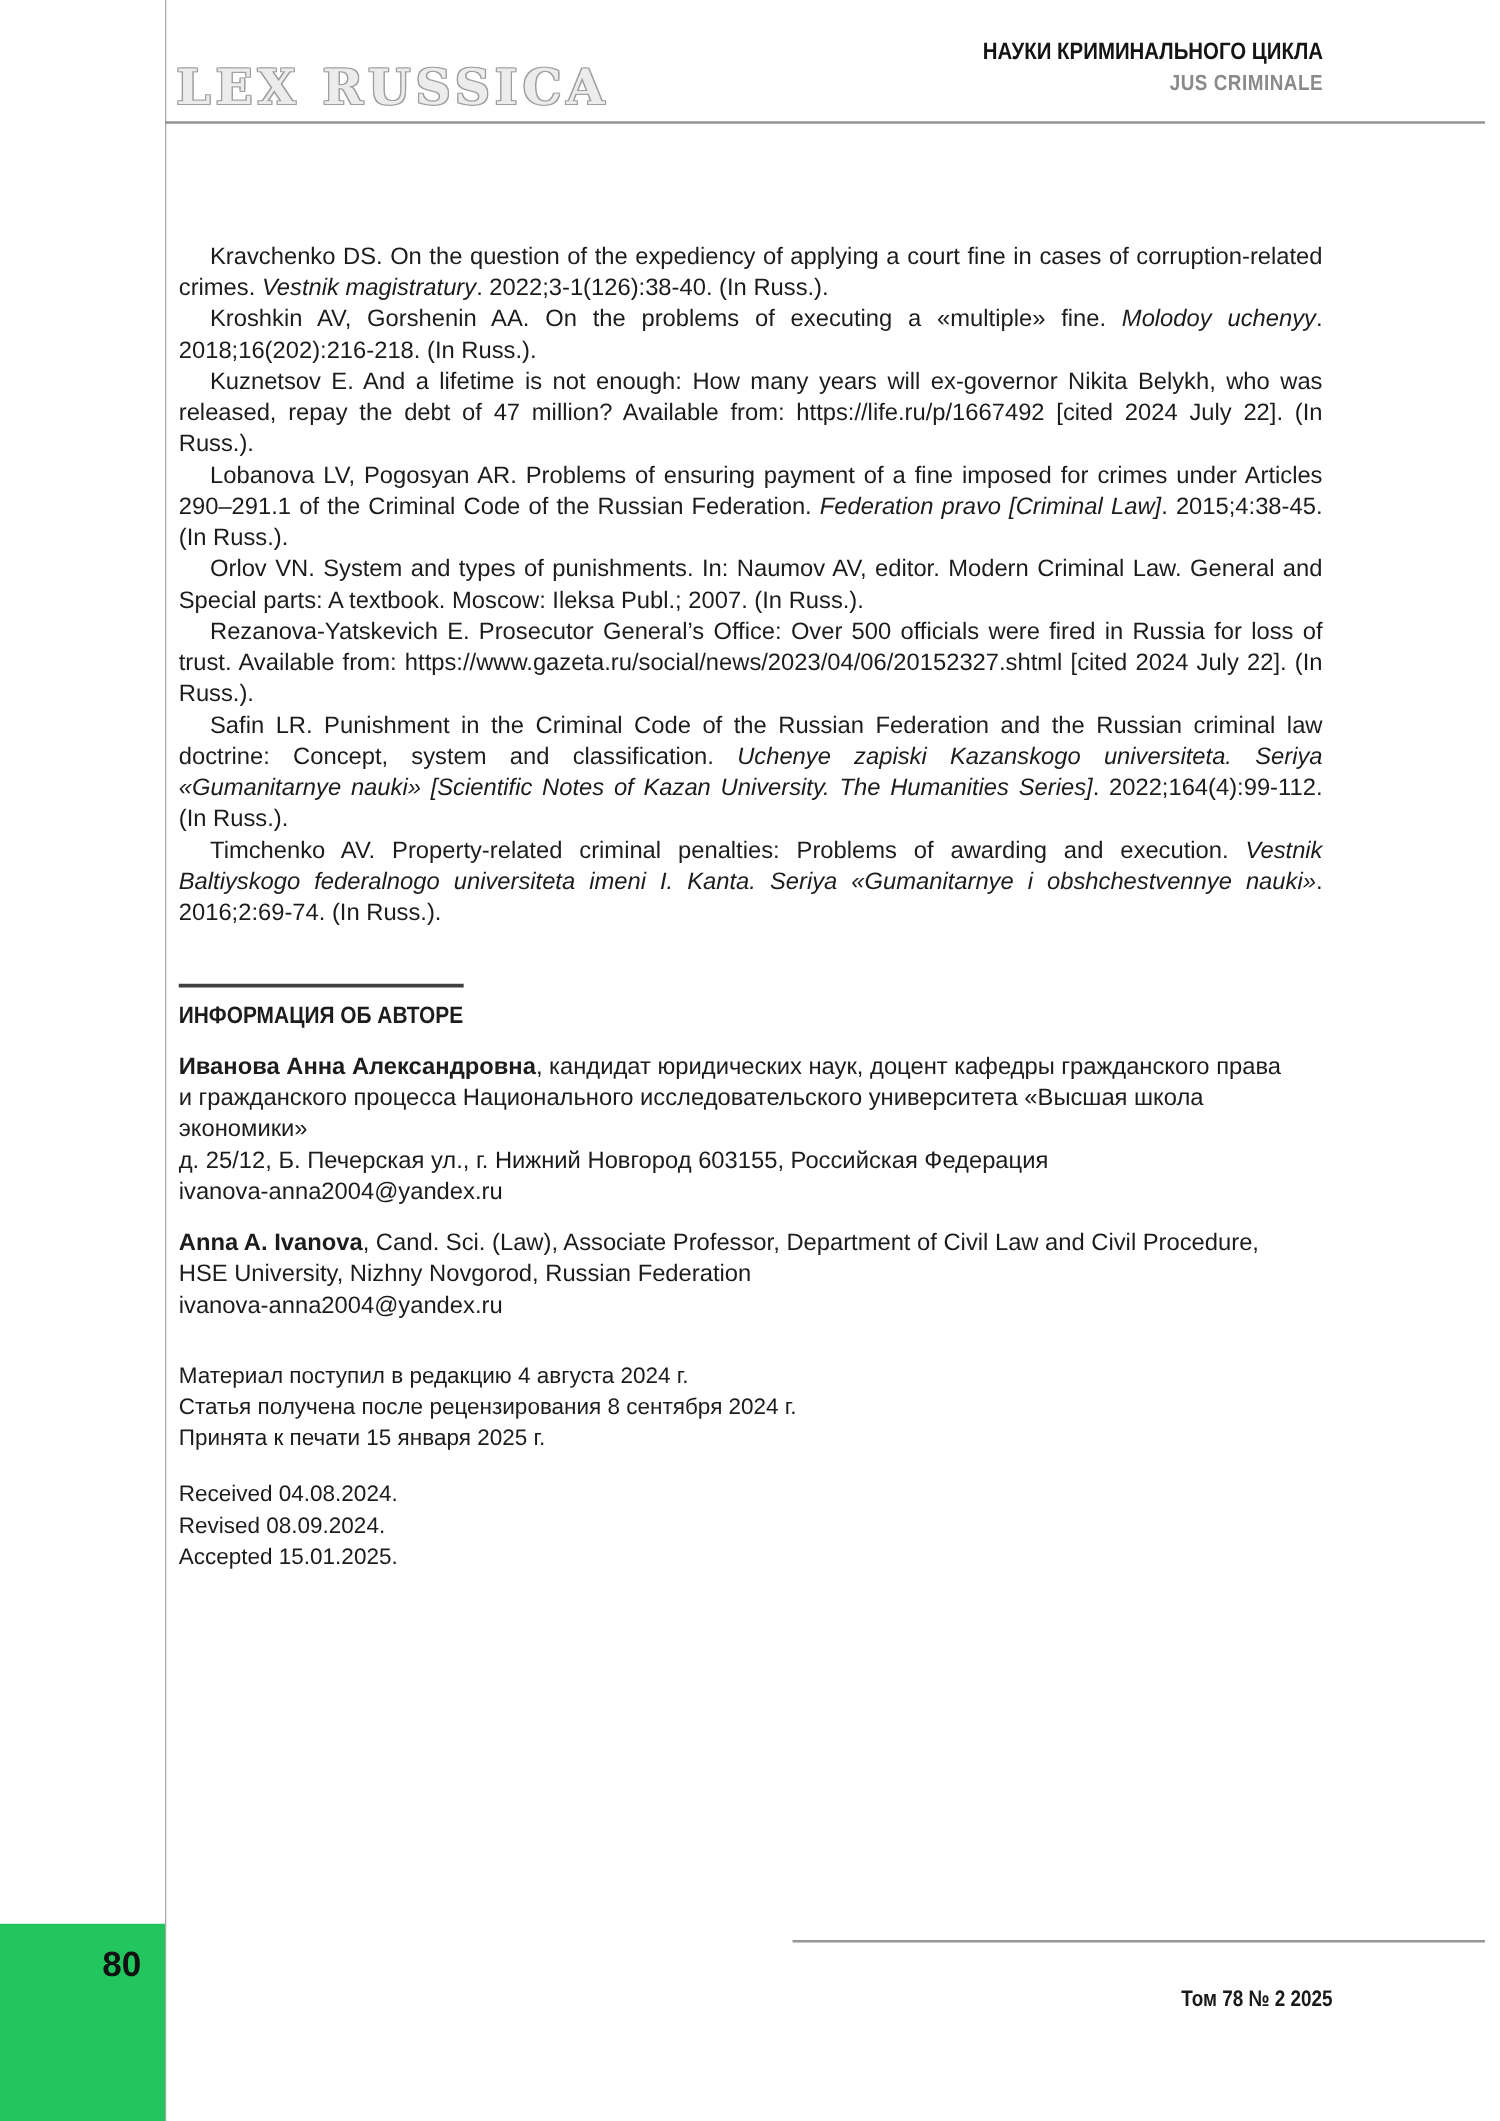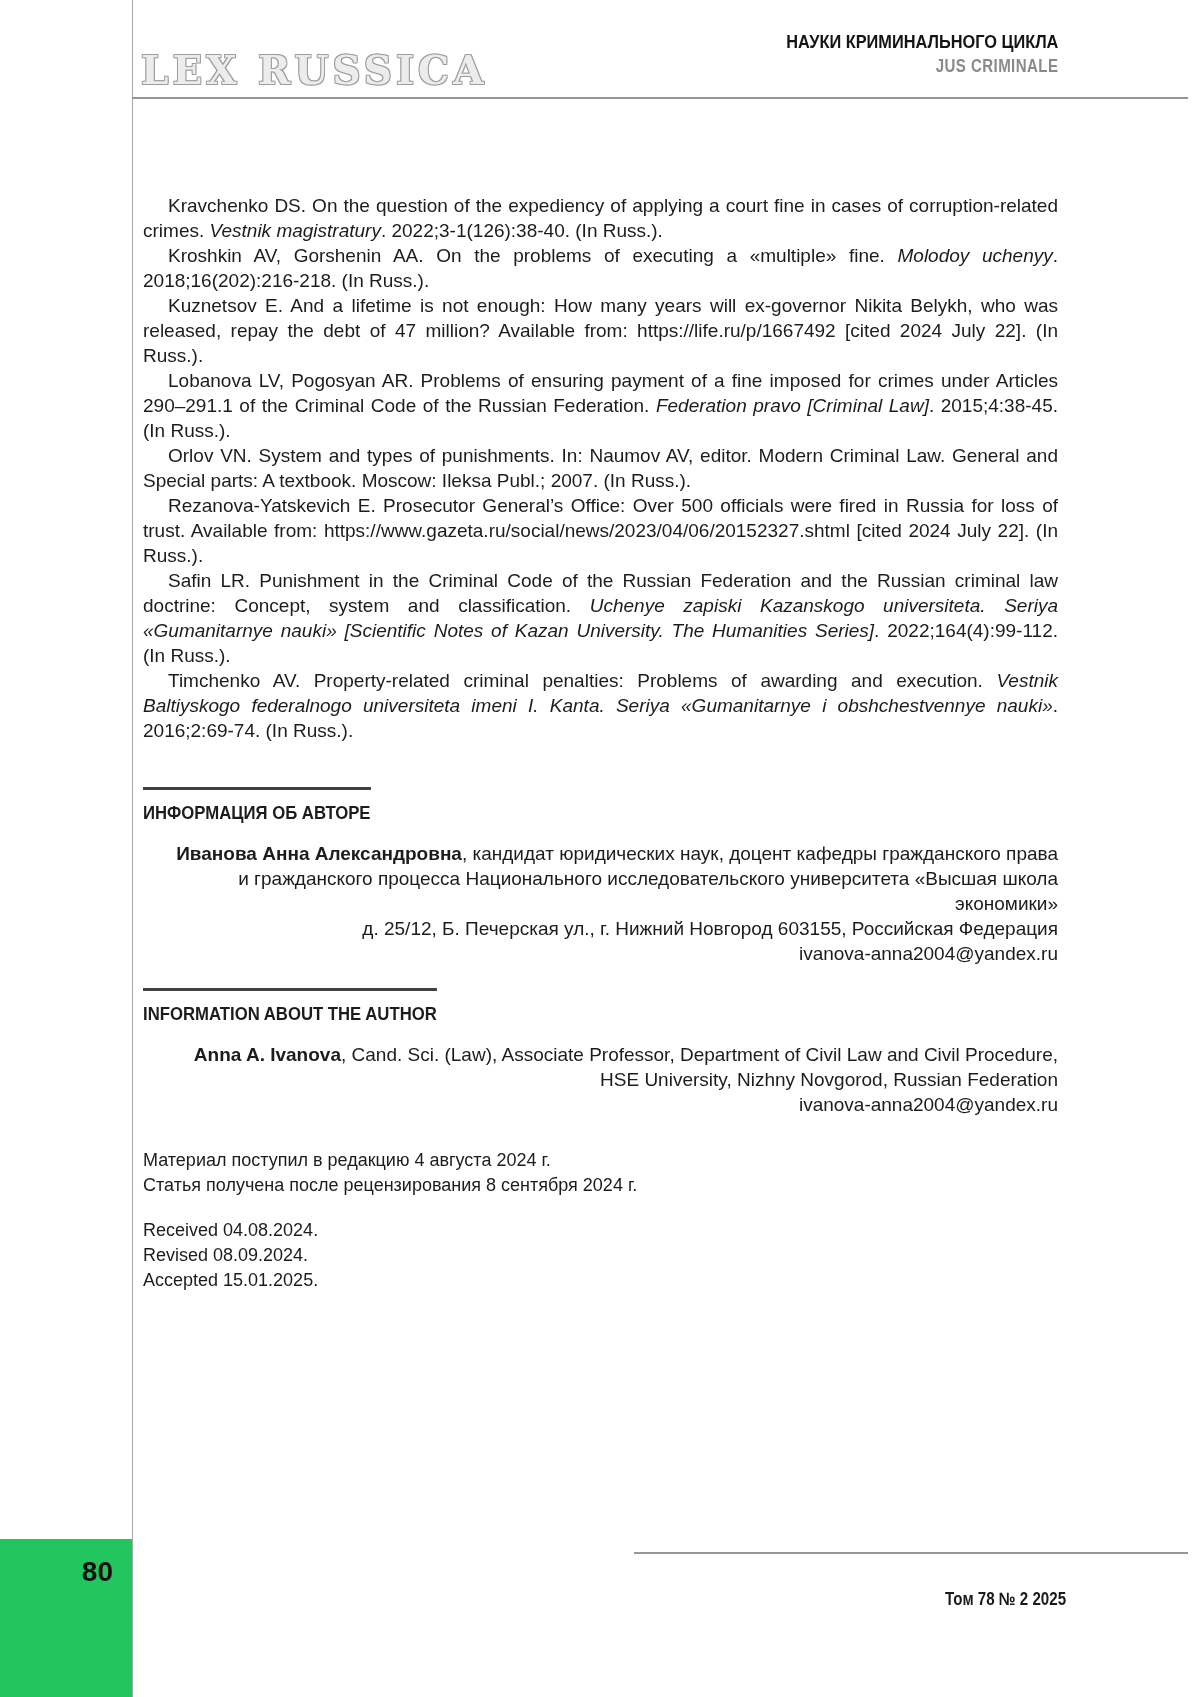--- a/index.html
+++ b/index.html
@@ -42,21 +42,21 @@
   .info-heading{
     display:inline-block;
     border-top:3px solid #404040;
     padding-top:11px;
     font-weight:bold;font-size:19px;line-height:23px;
     letter-spacing:0px;white-space:nowrap;
     transform:scaleX(0.88);transform-origin:left top;
   }
   .h-ru{margin-top:44px;}
   .h-en{margin-top:22px;}
-  .author-para{margin-top:16px;text-align:right;}
+  .author-para{margin-top:16px;}
   .bold{font-weight:bold;}
   .dates{font-size:18px;line-height:25px;}
   .dates-ru{margin-top:31px;}
   .dates-en{margin-top:20px;}
 
   
   .footer-rule{position:absolute;left:634px;right:12px;top:1552px;height:2px;background:#979797;}
   .volume{
     position:absolute;right:134px;top:1589px;
     font-size:18px;font-weight:bold;color:#1a1a1a;white-space:nowrap;
@@ -97,34 +97,32 @@
     </div>
     <div class="author-para">
       <span class="bold">Иванова Анна Александровна</span><span>, кандидат юридических наук, доцент кафедры гражданского права</span>
       <div>
           <div>и гражданского процесса Национального исследовательского университета «Высшая школа экономики»</div>
           <div>д. 25/12, Б. Печерская ул., г. Нижний Новгород 603155, Российская Федерация</div>
           <div>ivanova-anna2004@yandex.ru</div>
         </div>
     </div>
 
-    <div>
-      <div class="info-heading h-en">INFORMATION ABOUT THE AUTHOR</div>
-    </div>
     <div class="author-para">
       <span class="bold">Anna A. Ivanova</span><span>, Cand. Sci. (Law), Associate Professor, Department of Civil Law and Civil Procedure,</span>
       <div>
           <div>HSE University, Nizhny Novgorod, Russian Federation</div>
           <div>ivanova-anna2004@yandex.ru</div>
         </div>
     </div>
 
     <div class="dates dates-ru">
         <div>Материал поступил в редакцию 4 августа 2024 г.</div>
         <div>Статья получена после рецензирования 8 сентября 2024 г.</div>
+        <div>Принята к печати 15 января 2025 г.</div>
       </div>
     <div class="dates dates-en">
         <div>Received 04.08.2024.</div>
         <div>Revised 08.09.2024.</div>
         <div>Accepted 15.01.2025.</div>
       </div>
 
   </div>
 
   <div class="footer-rule"></div>

